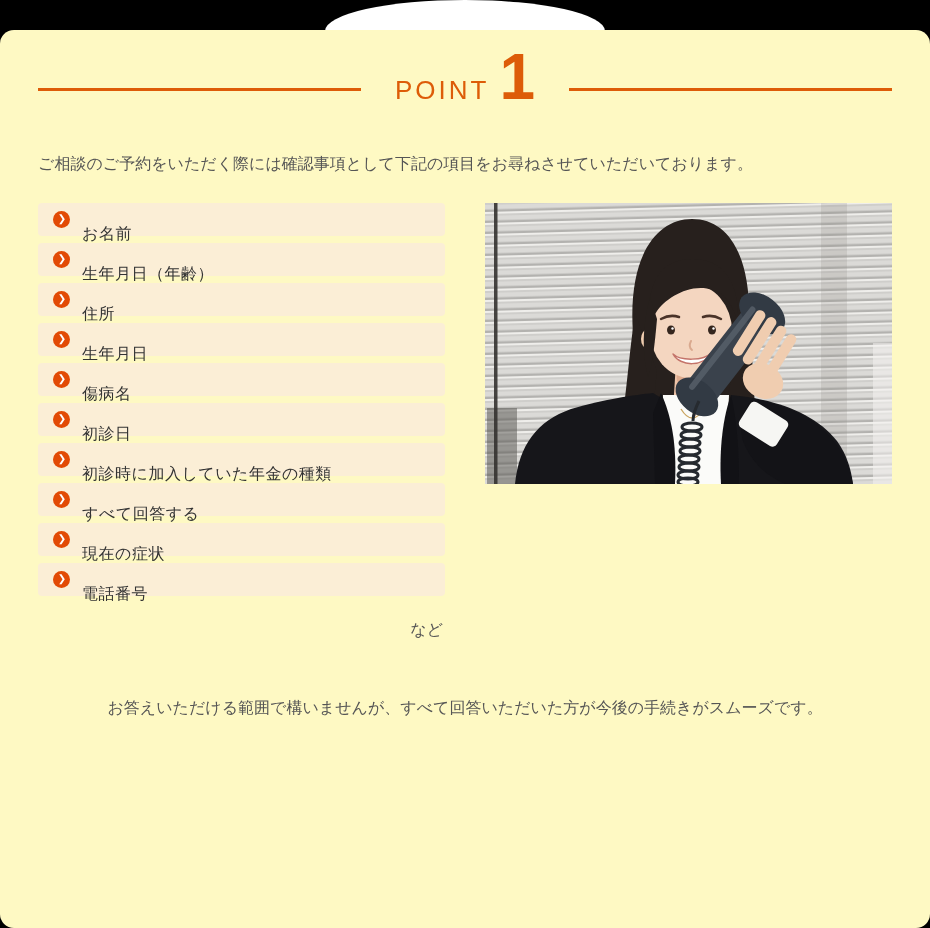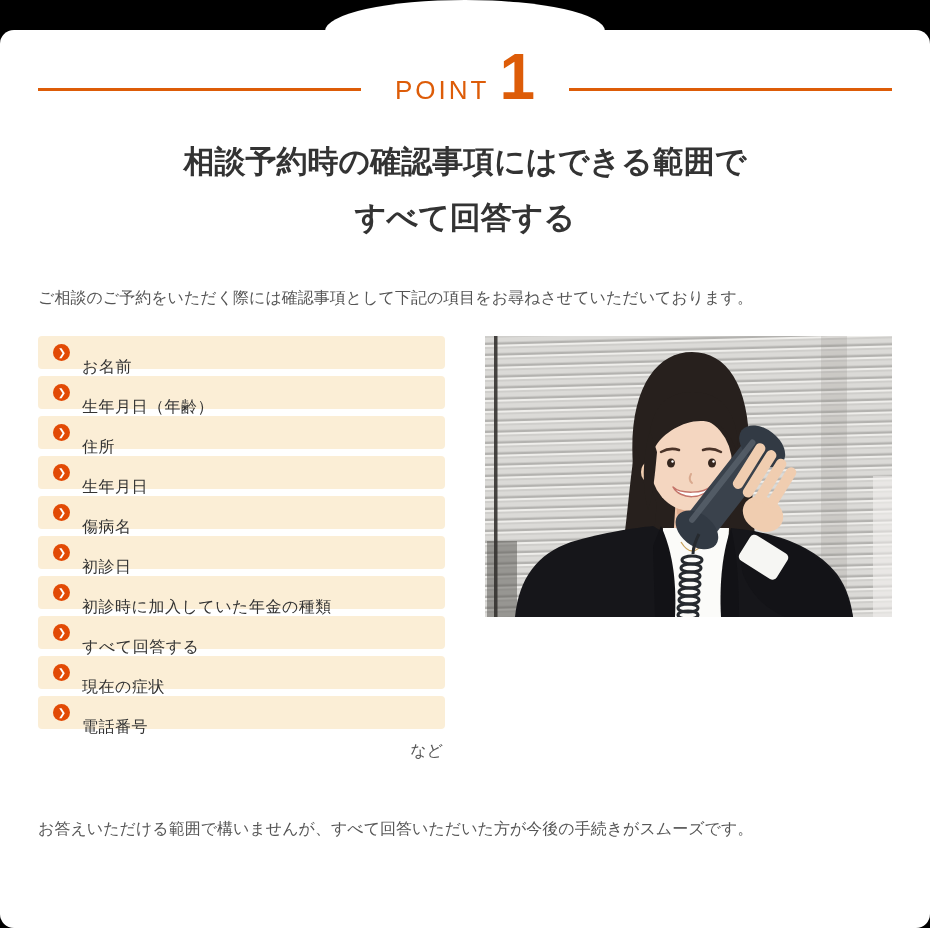--- a/index.html
+++ b/index.html
@@ -7,21 +7,21 @@
     width:930px;height:928px;position:relative;overflow:hidden;
     background:#000;
     font-family:"Liberation Sans","DejaVu Sans",sans-serif;
   }
   .card-bump{
     position:absolute;left:50%;top:0;transform:translateX(-50%);
     width:280px;height:62px;border-radius:50%;background:#fff;
   }
   .card{
     position:absolute;left:0;top:30px;width:930px;height:898px;
-    background:#ffffff;border-radius:14px;box-sizing:border-box;
+    background:#fef9c3;border-radius:14px;box-sizing:border-box;
     padding:12px 38px 0;
   }
   
   .point-row{display:flex;align-items:center;height:70px;}
   .point-line{flex:1;height:3px;background:#dd5c08;position:relative;top:12px;}
   .point-text{display:flex;align-items:baseline;margin:0 34px;color:#dd5c08;}
   .point-word{font-size:26px;letter-spacing:3px;font-weight:400;}
   .point-num{font-size:64px;font-weight:700;margin-left:10px;line-height:1;}
   
   .heading{margin:22px 0 0;text-align:center;color:#333;font-size:31px;font-weight:700;line-height:1.8;}
@@ -35,47 +35,43 @@
   .check-row{
     height:33px;margin-bottom:7px;background:#fbeed6;border-radius:4px;
     display:flex;align-items:center;padding-left:15px;box-sizing:border-box;
   }
   .chev{
     width:17px;height:17px;border-radius:50%;background:#e24a05;color:#fff;
     font-size:10px;font-weight:700;display:flex;align-items:center;justify-content:center;
     flex:none;line-height:1;padding-left:1px;box-sizing:border-box;
   }
   .check-label{margin-left:12px;font-size:16px;color:#333;font-weight:500;letter-spacing:.5px;margin-top:30px;}
-  .etc{margin-top:12px;text-align:right;font-size:16px;color:#555;padding-right:2px;}
+  .etc{margin-top:24px;text-align:right;font-size:16px;color:#555;padding-right:2px;}
   .photo-col{width:407px;height:281px;flex:none;overflow:hidden;}
   .photo-col svg{display:block;width:407px;height:281px;}
   
-  .outro{margin:52px 0 0;font-size:16px;color:#555;line-height:1.875;}
+  .outro{margin:52px 0 0;font-size:16px;color:#555;line-height:1.875;text-align:center;}
   .outro-line{display:block;}
 </style>
 </head>
 <body>
 
 <div class="card-bump"></div>
 
 <div class="card">
 
   <div class="point-row">
     <span class="point-line"></span>
     <span class="point-text">
       <span class="point-word">POINT</span>
       <span class="point-num">1</span>
     </span>
     <span class="point-line"></span>
   </div>
 
-  <h1 class="heading">
-    <span class="heading-line">相談予約時の確認事項にはできる範囲で</span>
-    <span class="heading-line">すべて回答する</span>
-  </h1>
 
   <p class="intro">ご相談のご予約をいただく際には確認事項として下記の項目をお尋ねさせていただいております。</p>
 
   <div class="content">
 
     <div class="checklist-col">
       <ul class="checklist">
 
           <li class="check-row">
             <span class="chev">❯</span>

